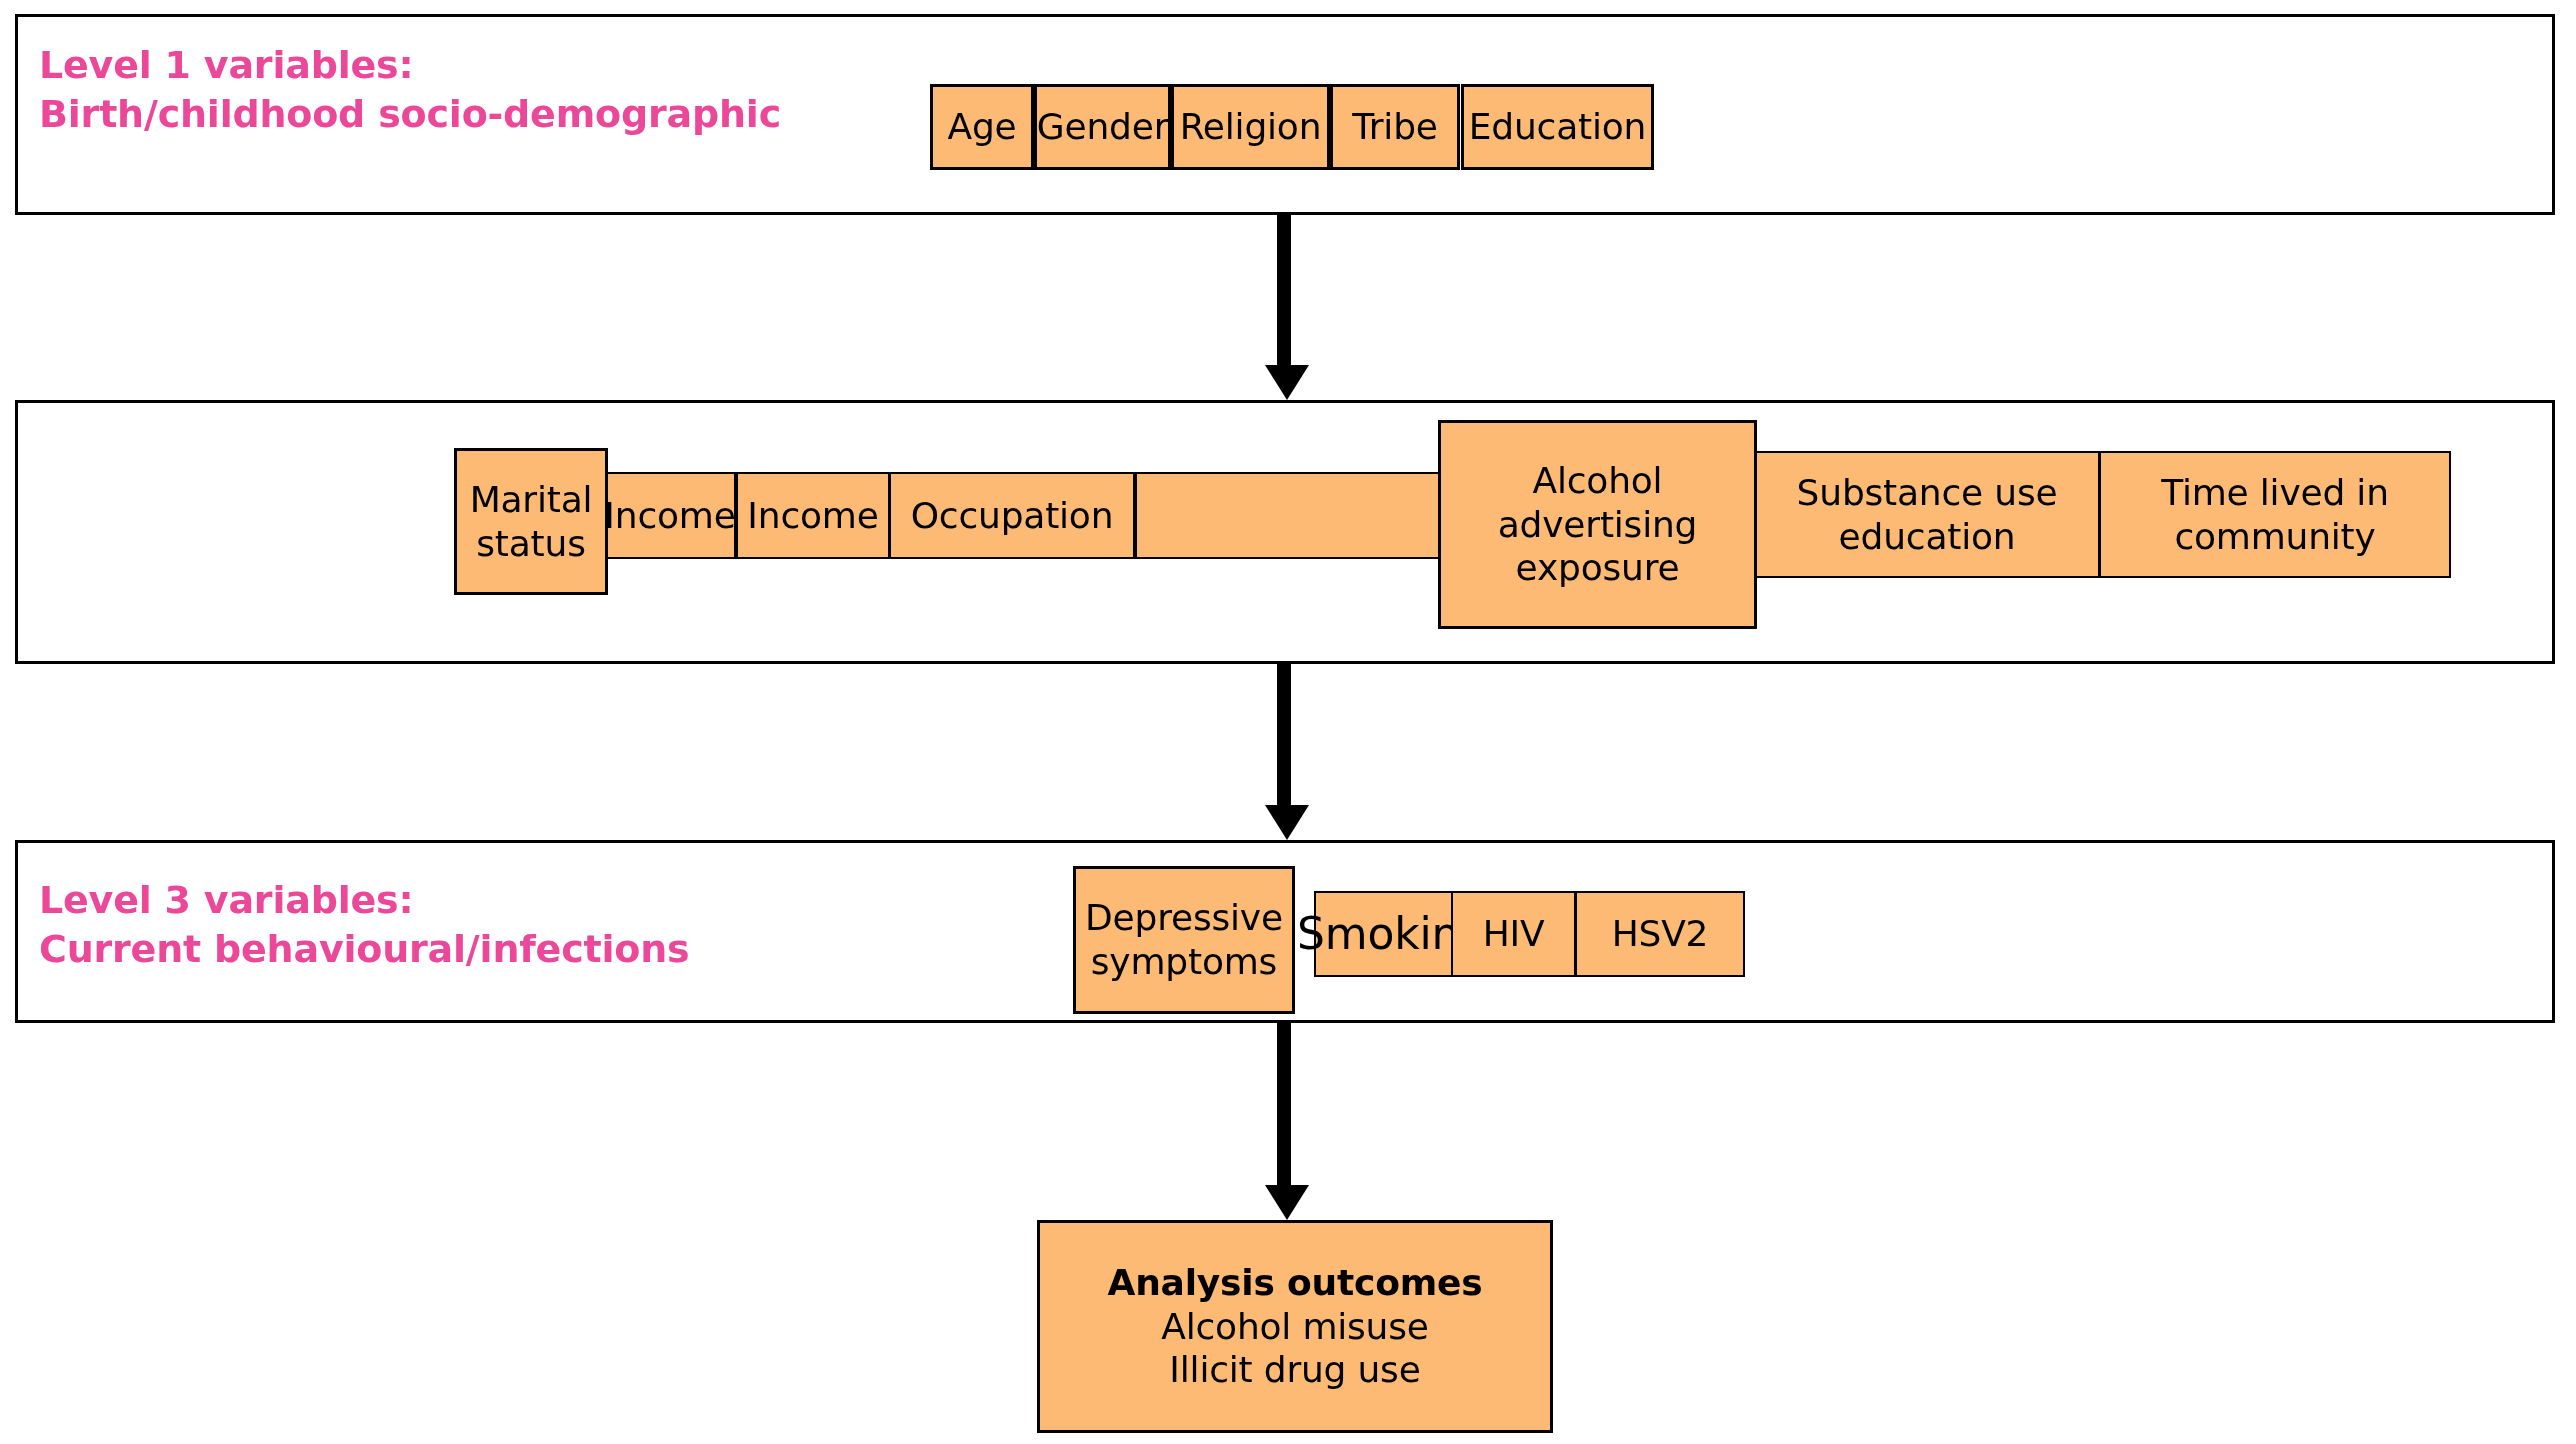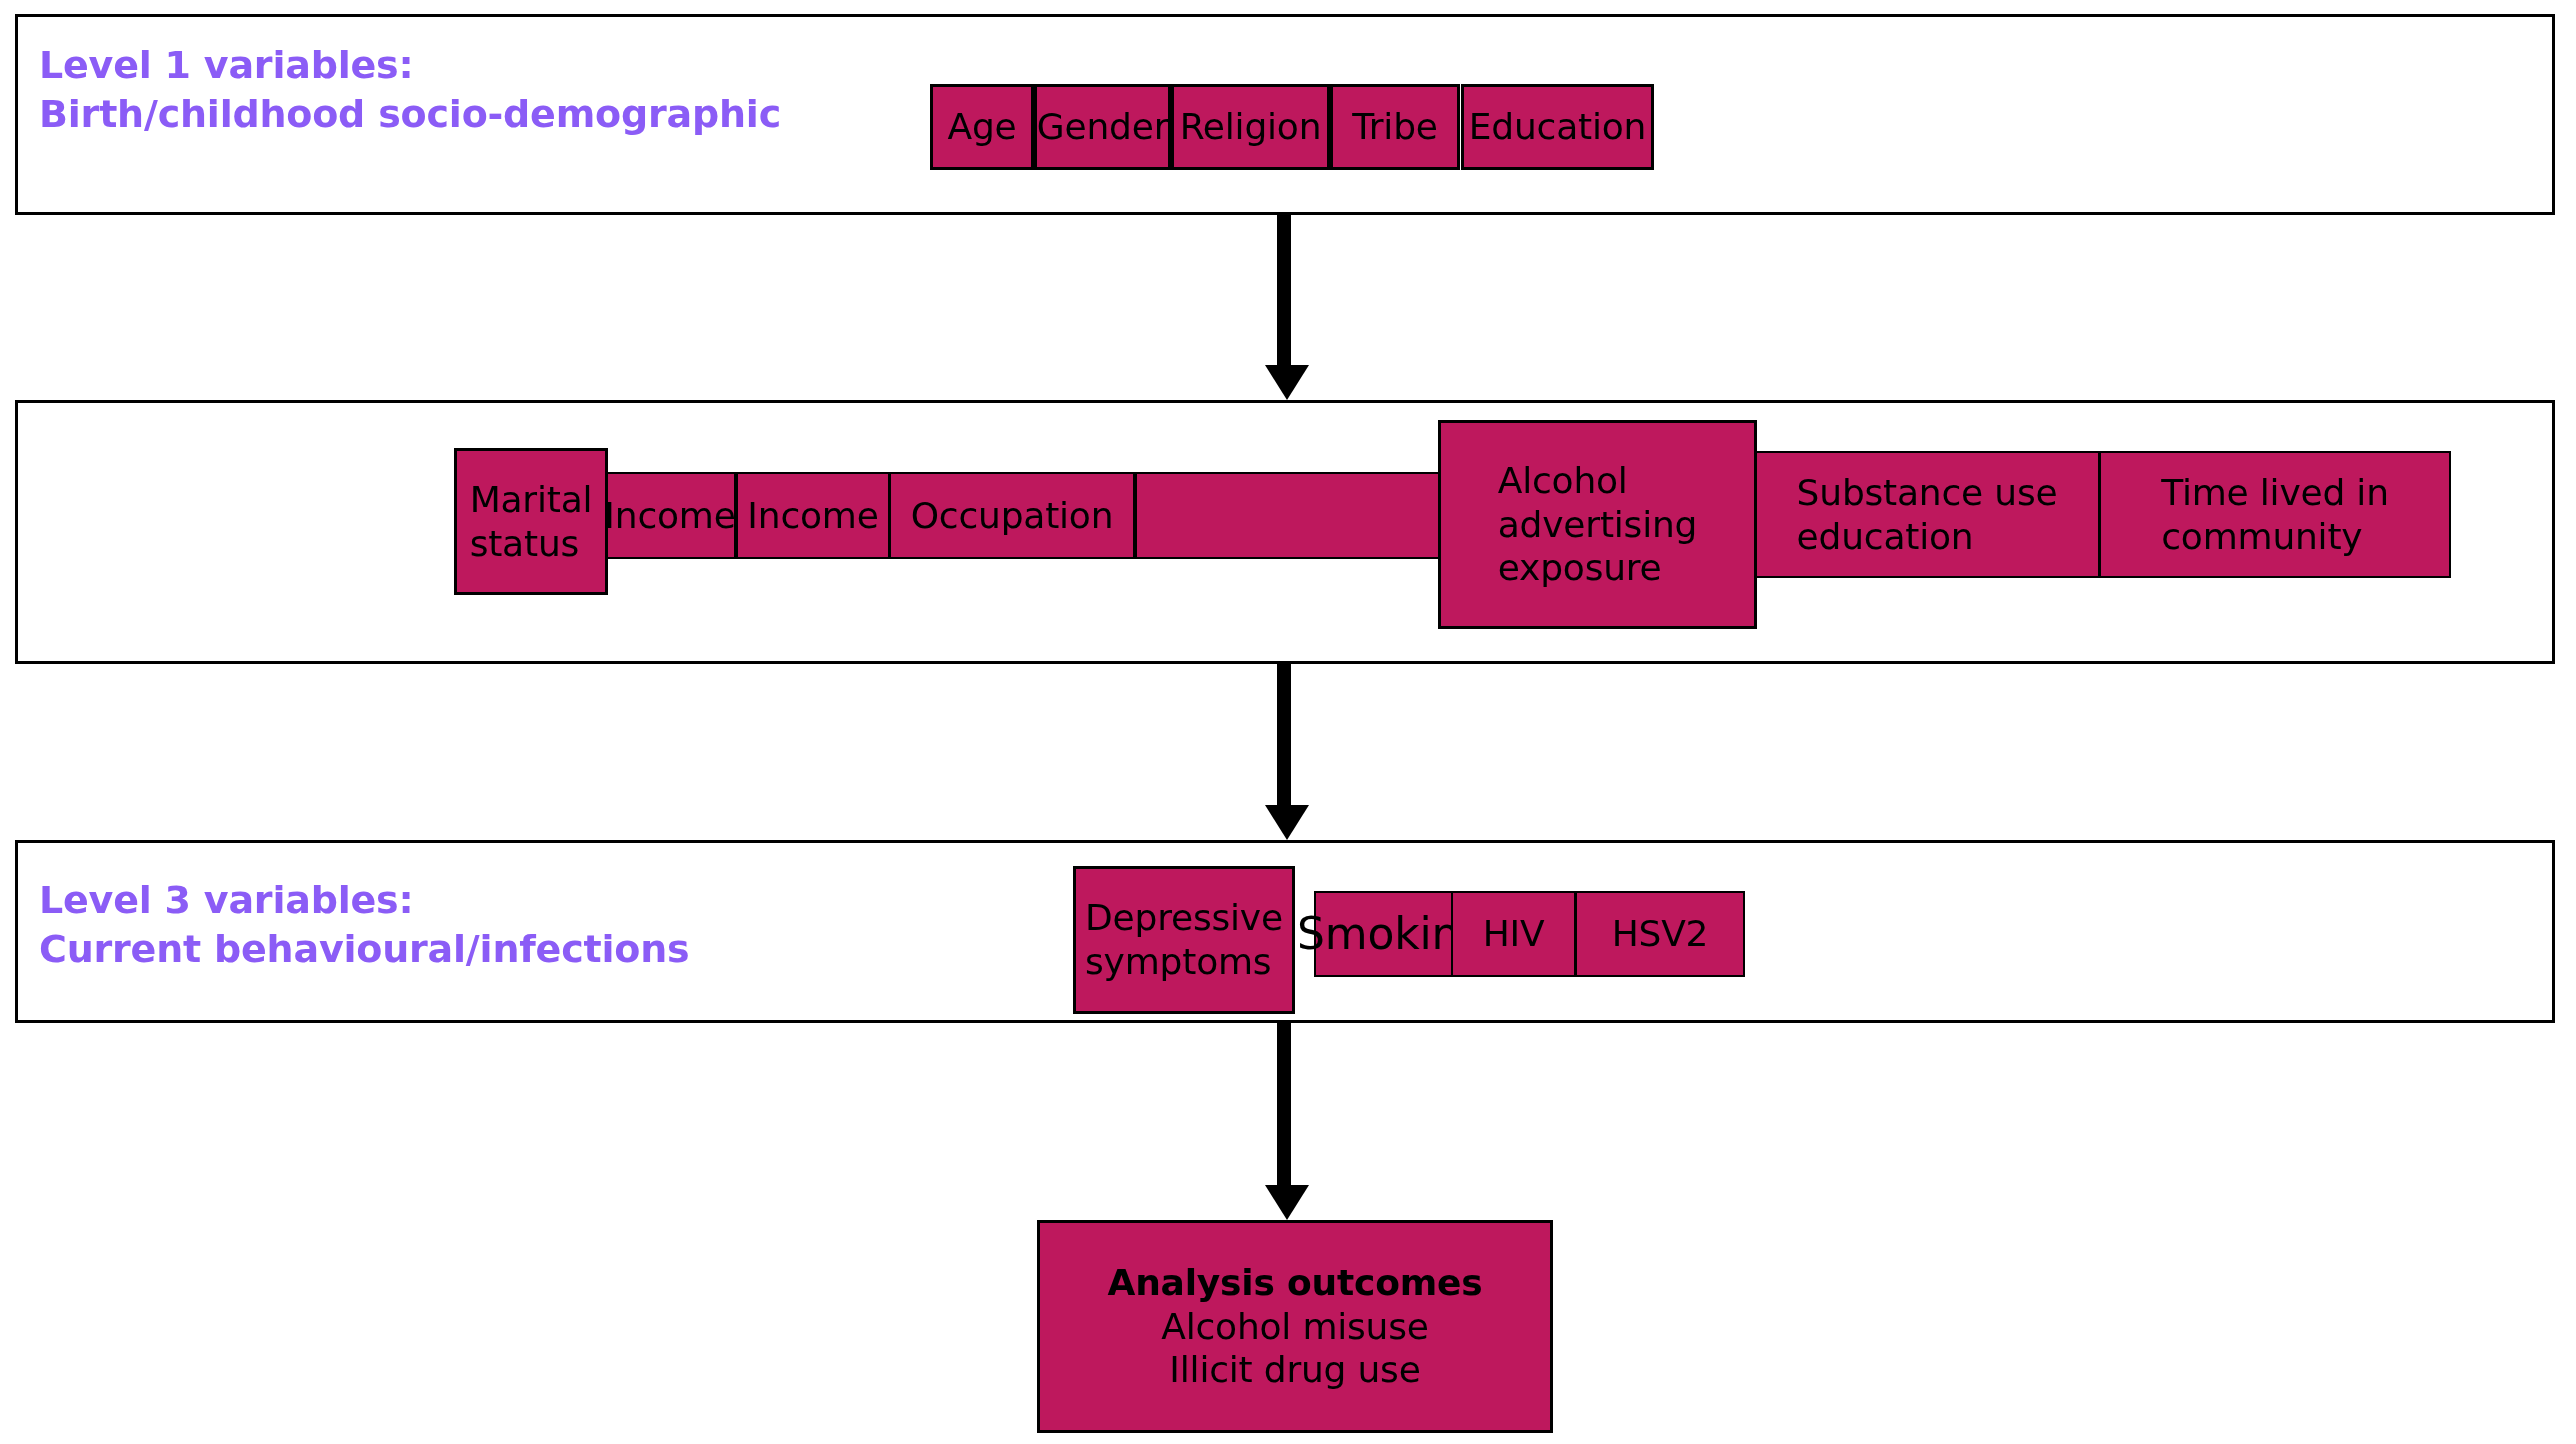--- a/index.html
+++ b/index.html
@@ -19,34 +19,35 @@
   .level-panel {
     position: absolute;
     box-sizing: border-box;
     border: 3.5px solid #000000;
     background: #ffffff;
   }
   
   .level-label {
     position: absolute;
     font-weight: bold;
-    color: #8b5cf6;
+    color: #ec4899;
     line-height: 1.30;
     white-space: pre-line;
     letter-spacing: -0.2px;
   }
   
   .var-box {
     position: absolute;
     box-sizing: border-box;
     border: 3.5px solid #000000;
-    background: #be185d;
+    background: #fdba74;
     display: flex;
     align-items: center;
     justify-content: center;
+    text-align: center;
     color: #000000;
     line-height: 1.22;
     white-space: pre-line;
     letter-spacing: -0.2px;
   }
   .var-box.thin { border-width: 2.9px; }
   .var-box.tall { z-index: 5; }
   .var-box.outcome {
     flex-direction: column;
     justify-content: center;

